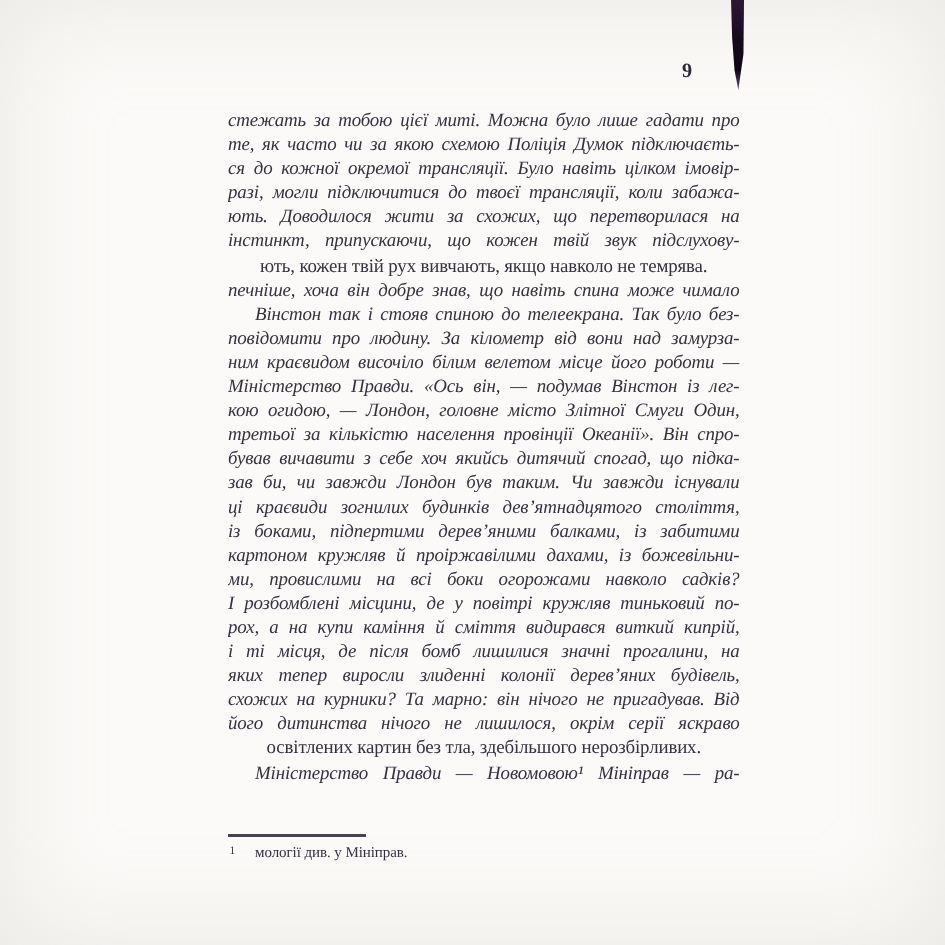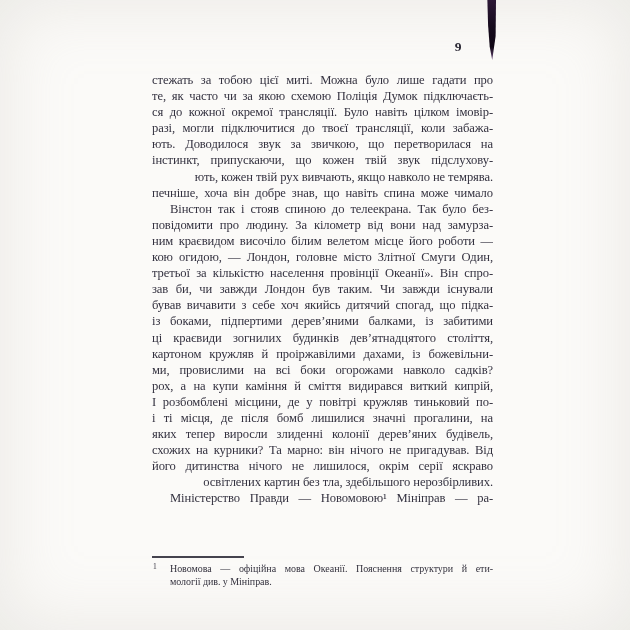--- a/index.html
+++ b/index.html
@@ -37,26 +37,27 @@
     left: 152px; top: 72px;
     width: 341px;
     color: #343240;
     font-size: 12.6px;
     letter-spacing: -0.1px;
   }
   .bline {
     height: 16.1px;
     line-height: 16.1px;
     overflow: hidden;
-    text-align: right;
+    text-align: center;
     white-space: normal;
   }
   .bline.jline {
     text-align: justify;
     text-align-last: justify;
+    font-style: italic;
   }
   .bline.indent { padding-left: 18px; }
   .footnote {
     position: absolute;
     left: 152px; top: 556px;
     width: 341px;
     color: #34323e;
   }
   .footnote-rule {
     width: 92px; height: 1.6px;
@@ -86,47 +87,47 @@
 <body>
 
 <div class="page">
   <div class="ribbon"></div>
   <div class="page-number">9</div>
   <div class="text-block" id="text-block">
       <div class="bline jline">стежать за тобою цієї миті. Можна було лише гадати про</div>
       <div class="bline jline">те, як часто чи за якою схемою Поліція Думок підключаєть-</div>
       <div class="bline jline">ся до кожної окремої трансляції. Було навіть цілком імовір-</div>
       <div class="bline jline">разі, могли підключитися до твоєї трансляції, коли забажа-</div>
-      <div class="bline jline">ють. Доводилося звук за звичкою, що перетворилася на</div>
+      <div class="bline jline">ють. Доводилося жити за схожих, що перетворилася на</div>
       <div class="bline jline">інстинкт, припускаючи, що кожен твій звук підслухову-</div>
       <div class="bline">ють, кожен твій рух вивчають, якщо навколо не темрява.</div>
       <div class="bline jline">печніше, хоча він добре знав, що навіть спина може чимало</div>
       <div class="bline jline indent">Вінстон так і стояв спиною до телеекрана. Так було без-</div>
       <div class="bline jline">повідомити про людину. За кілометр від вони над замурза-</div>
       <div class="bline jline">ним краєвидом височіло білим велетом місце його роботи —</div>
+      <div class="bline jline">Міністерство Правди. «Ось він, — подумав Вінстон із лег-</div>
       <div class="bline jline">кою огидою, — Лондон, головне місто Злітної Смуги Один,</div>
       <div class="bline jline">третьої за кількістю населення провінції Океанії». Він спро-</div>
+      <div class="bline jline">бував вичавити з себе хоч якийсь дитячий спогад, що підка-</div>
       <div class="bline jline">зав би, чи завжди Лондон був таким. Чи завжди існували</div>
-      <div class="bline jline">бував вичавити з себе хоч якийсь дитячий спогад, що підка-</div>
+      <div class="bline jline">ці краєвиди зогнилих будинків дев’ятнадцятого століття,</div>
       <div class="bline jline">із боками, підпертими дерев’яними балками, із забитими</div>
-      <div class="bline jline">ці краєвиди зогнилих будинків дев’ятнадцятого століття,</div>
       <div class="bline jline">картоном кружляв й проіржавілими дахами, із божевільни-</div>
       <div class="bline jline">ми, провислими на всі боки огорожами навколо садків?</div>
+      <div class="bline jline">І розбомблені місцини, де у повітрі кружляв тиньковий по-</div>
       <div class="bline jline">рох, а на купи каміння й сміття видирався виткий кипрій,</div>
-      <div class="bline jline">І розбомблені місцини, де у повітрі кружляв тиньковий по-</div>
       <div class="bline jline">і ті місця, де після бомб лишилися значні прогалини, на</div>
       <div class="bline jline">яких тепер виросли злиденні колонії дерев’яних будівель,</div>
       <div class="bline jline">схожих на курники? Та марно: він нічого не пригадував. Від</div>
       <div class="bline jline">його дитинства нічого не лишилося, окрім серії яскраво</div>
       <div class="bline">освітлених картин без тла, здебільшого нерозбірливих.</div>
       <div class="bline jline indent">Міністерство Правди — Новомовою¹ Мініправ — ра-</div>
     </div>
   <div class="footnote">
     <div class="footnote-rule"></div>
     <div class="footnote-body">
       <span class="footnote-marker">1</span>
       <div id="footnote-lines">
-          <div class="fline jline">Новомова — офіційна мова Океанії. Пояснення структури й ети-</div>
           <div class="fline">мології див. у Мініправ.</div>
         </div>
     </div>
   </div>
 </div>
 
 </body></html>

